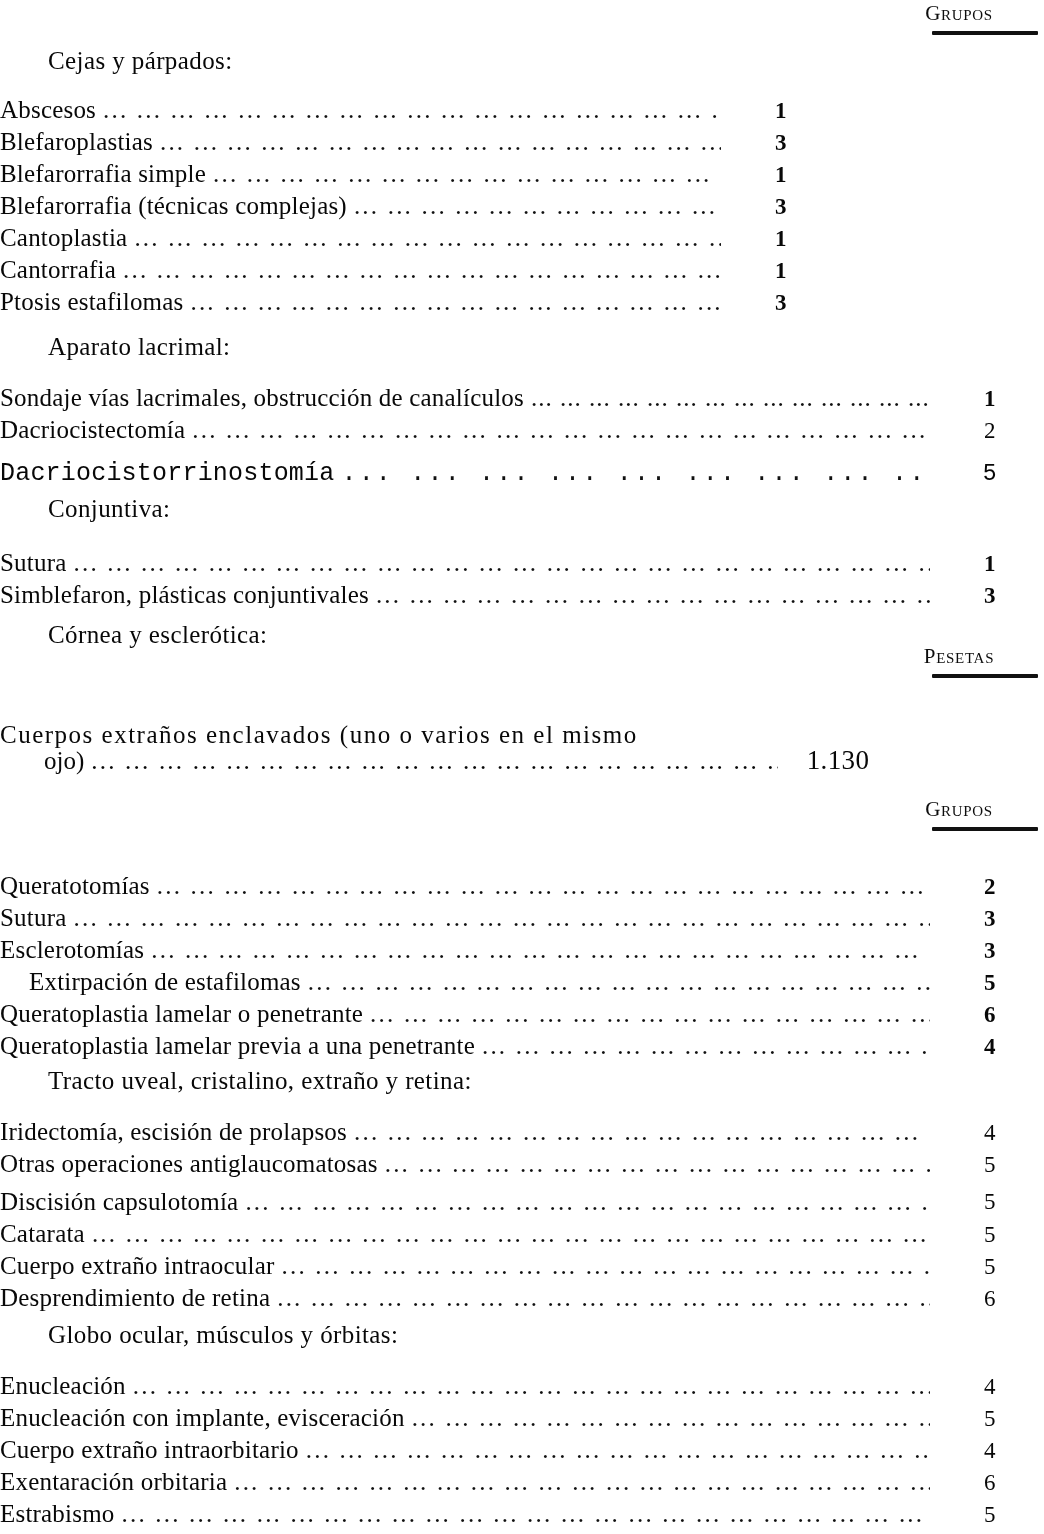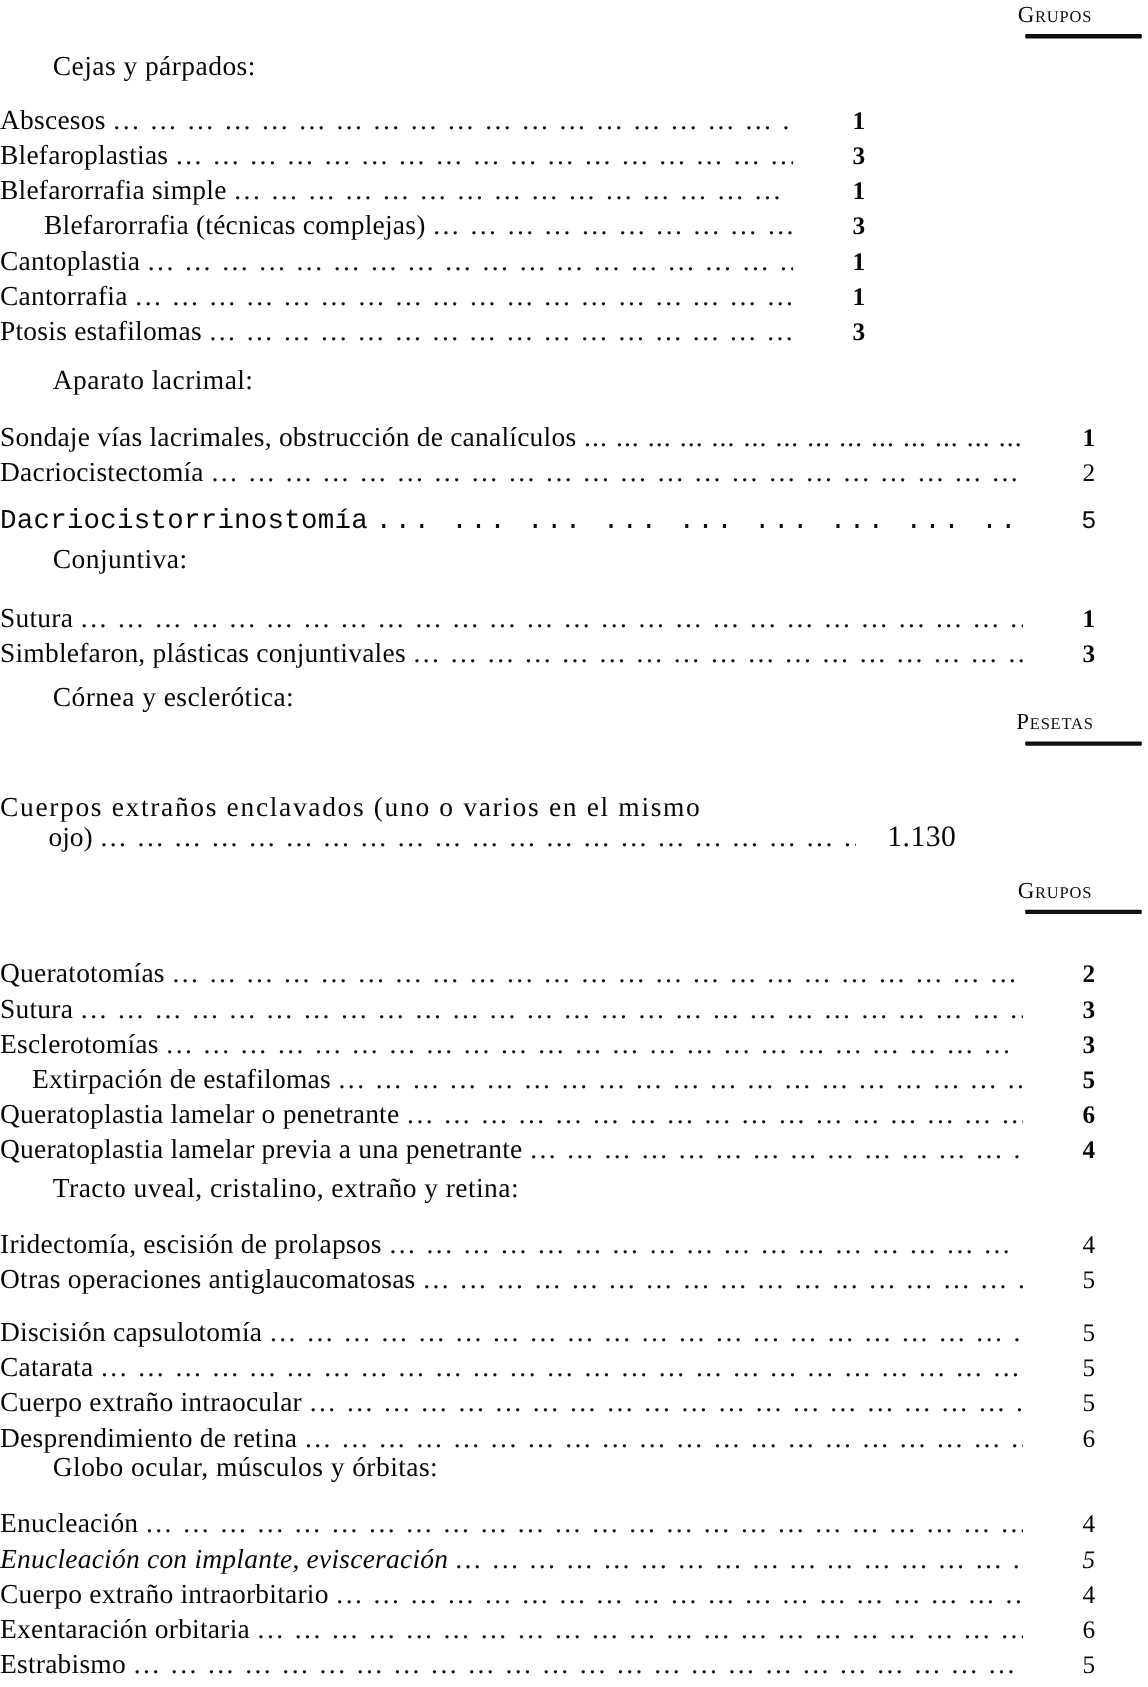--- a/index.html
+++ b/index.html
@@ -147,21 +147,21 @@
     <div class="entry" style="margin-top:7px;">
       <span class="entry-label">Blefaroplastias</span>
       <span class="entry-leader">... ... ... ... ... ... ... ... ... ... ... ... ... ... ... ... ... ... ... ... ... ... ... ... ... ... ... ... ... ... ... ... ... ... ... ...</span>
       <span class="entry-value">3</span>
     </div>
     <div class="entry" style="margin-top:7px;">
       <span class="entry-label">Blefarorrafia simple</span>
       <span class="entry-leader">... ... ... ... ... ... ... ... ... ... ... ... ... ... ... ... ... ... ... ... ... ... ... ... ... ... ... ... ... ... ... ... ... ... ... ...</span>
       <span class="entry-value">1</span>
     </div>
-    <div class="entry" style="margin-top:7px;margin-left:40px;">
+    <div class="entry" style="margin-top:7px;">
       <span class="entry-label">Blefarorrafia (técnicas complejas)</span>
       <span class="entry-leader">... ... ... ... ... ... ... ... ... ... ... ... ... ... ... ... ... ... ... ... ... ... ... ... ... ... ... ... ... ... ... ... ... ... ... ...</span>
       <span class="entry-value">3</span>
     </div>
     <div class="entry" style="margin-top:7px;">
       <span class="entry-label track-1">Cantoplastia</span>
       <span class="entry-leader">... ... ... ... ... ... ... ... ... ... ... ... ... ... ... ... ... ... ... ... ... ... ... ... ... ... ... ... ... ... ... ... ... ... ... ...</span>
       <span class="entry-value">1</span>
     </div>
     <div class="entry" style="margin-top:7px;">
@@ -276,21 +276,21 @@
     <div class="entry" style="margin-top:6px;">
       <span class="entry-label track-1">Iridectomía, escisión de prolapsos</span>
       <span class="entry-leader">... ... ... ... ... ... ... ... ... ... ... ... ... ... ... ... ... ... ... ... ... ... ... ... ... ... ... ... ... ... ... ... ... ... ... ...</span>
       <span class="entry-value" style="font-weight:normal;">4</span>
     </div>
     <div class="entry" style="margin-top:7px;">
       <span class="entry-label">Otras operaciones antiglaucomatosas</span>
       <span class="entry-leader">... ... ... ... ... ... ... ... ... ... ... ... ... ... ... ... ... ... ... ... ... ... ... ... ... ... ... ... ... ... ... ... ... ... ... ...</span>
       <span class="entry-value" style="font-weight:normal;">5</span>
     </div>
-    <div class="entry" style="margin-top:23px;align-items:center;">
+    <div class="entry" style="margin-top:13px;align-items:center;">
       <span class="entry-label track-1">Discisión capsulotomía</span>
       <span class="entry-leader">... ... ... ... ... ... ... ... ... ... ... ... ... ... ... ... ... ... ... ... ... ... ... ... ... ... ... ... ... ... ... ... ... ... ... ...</span>
       <span class="entry-value" style="font-weight:normal;">5</span>
     </div>
     <div class="entry" style="margin-top:7px;">
       <span class="entry-label track-1">Catarata</span>
       <span class="entry-leader">... ... ... ... ... ... ... ... ... ... ... ... ... ... ... ... ... ... ... ... ... ... ... ... ... ... ... ... ... ... ... ... ... ... ... ...</span>
       <span class="entry-value" style="font-weight:normal;">5</span>
     </div>
     <div class="entry" style="margin-top:7px;justify-content:flex-end;">
@@ -307,21 +307,21 @@
 
   <div style="position:absolute; top:1322px; left:0; width:1044px;">
     <div class="section-heading">Globo ocular, músculos y órbitas:</div>
     <div class="spacer-md"></div>
 
     <div class="entry" style="margin-top:6px;">
       <span class="entry-label track-1">Enucleación</span>
       <span class="entry-leader">... ... ... ... ... ... ... ... ... ... ... ... ... ... ... ... ... ... ... ... ... ... ... ... ... ... ... ... ... ... ... ... ... ... ... ...</span>
       <span class="entry-value" style="font-weight:normal;">4</span>
     </div>
-    <div class="entry" style="margin-top:7px;font-style:italic;">
+    <div class="entry" style="margin-top:7px;">
       <span class="entry-label track-1">Enucleación con implante, evisceración</span>
       <span class="entry-leader">... ... ... ... ... ... ... ... ... ... ... ... ... ... ... ... ... ... ... ... ... ... ... ... ... ... ... ... ... ... ... ... ... ... ... ...</span>
       <span class="entry-value" style="font-weight:normal;">5</span>
     </div>
     <div class="entry" style="margin-top:7px;">
       <span class="entry-label track-2">Cuerpo extraño intraorbitario</span>
       <span class="entry-leader">... ... ... ... ... ... ... ... ... ... ... ... ... ... ... ... ... ... ... ... ... ... ... ... ... ... ... ... ... ... ... ... ... ... ... ...</span>
       <span class="entry-value" style="font-weight:normal;">4</span>
     </div>
     <div class="entry" style="margin-top:7px;">

